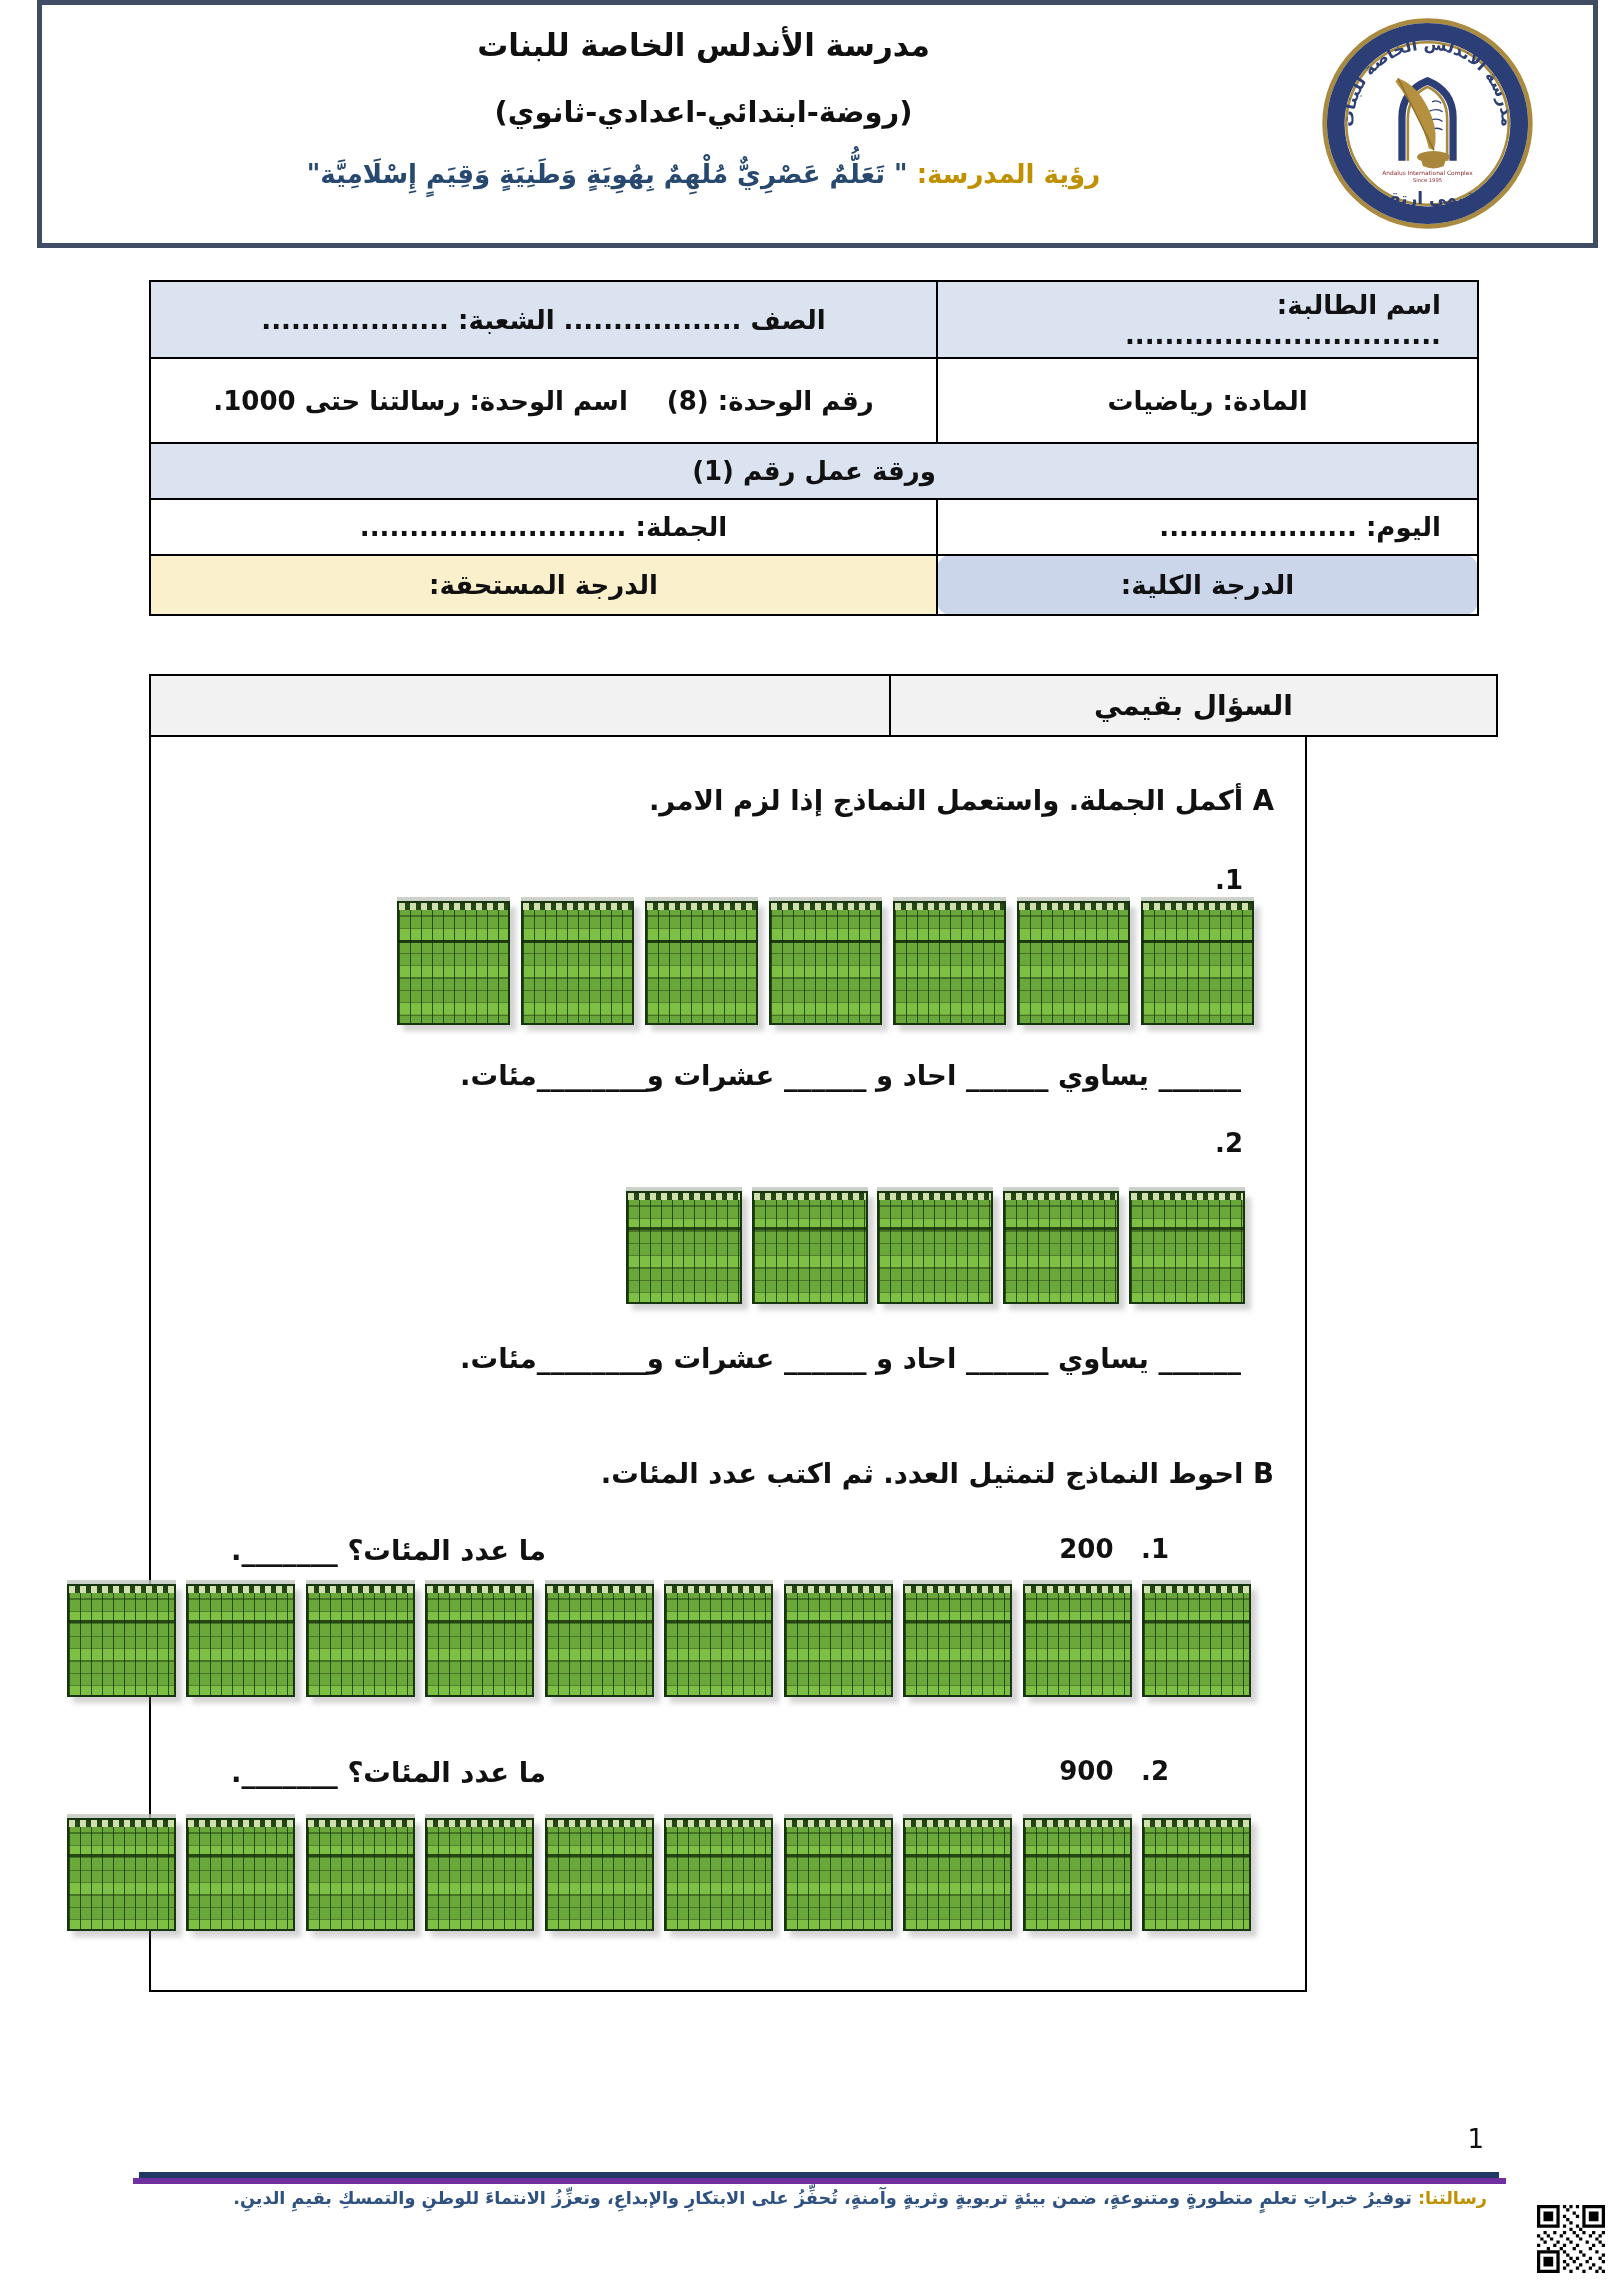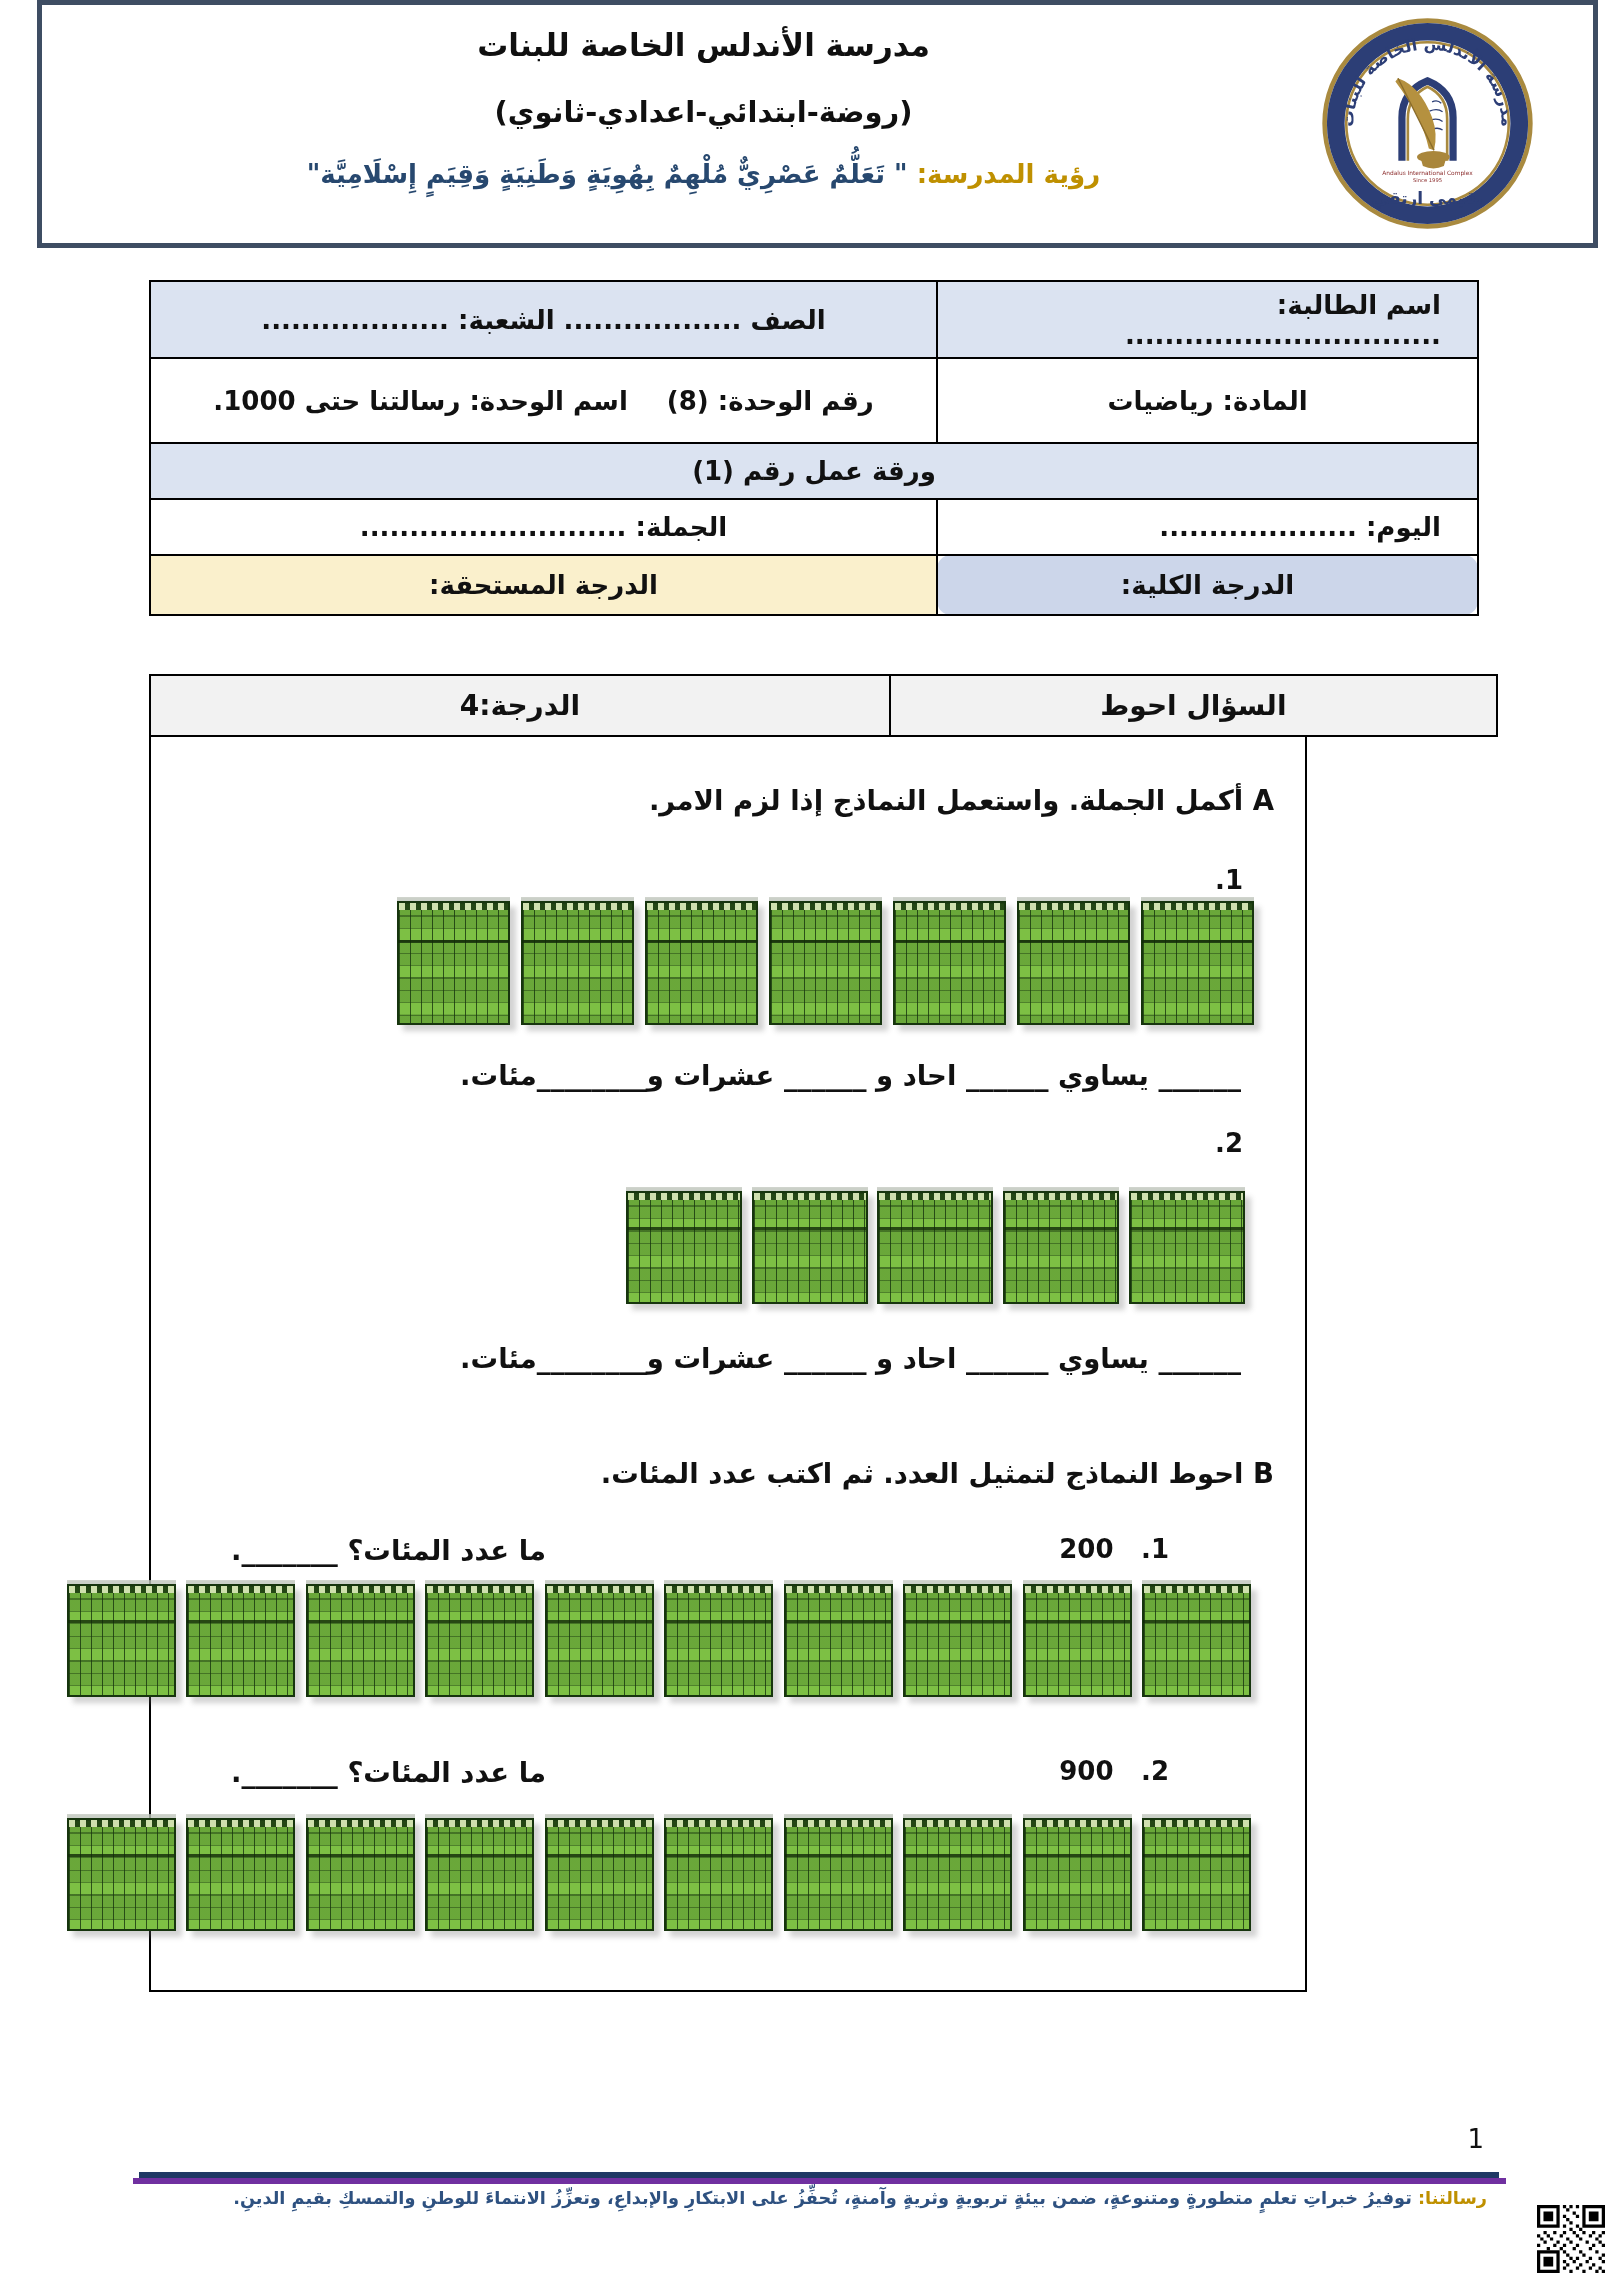--- a/index.html
+++ b/index.html
@@ -131,22 +131,21 @@
       <td class="cell-center">الجملة: ...........................</td>
     </tr>
     <tr style="height:60px">
       <td class="bg-blue2 cell-center">الدرجة الكلية:</td>
       <td class="bg-cream cell-center">الدرجة المستحقة:</td>
     </tr>
   </tbody>
     </table>
 
   <div class="q-header">
-    <div class="q-title">السؤال احوط</div>
-    <div class="q-grade">الدرجة:4</div>
+    <div class="q-title">السؤال بقيمي</div>
   </div>
 
   <div class="q-body">
 
     <div class="q-line" style="top:47px;right:31px;">A أكمل الجملة. واستعمل النماذج إذا لزم الامر.</div>
 
     <div class="item-num" style="top:128px;right:62px;">1.</div>
     <div class="blocks-row row-a1" style="top:164px;right:51px;">
         <div class="hblock"></div>
         <div class="hblock"></div>

